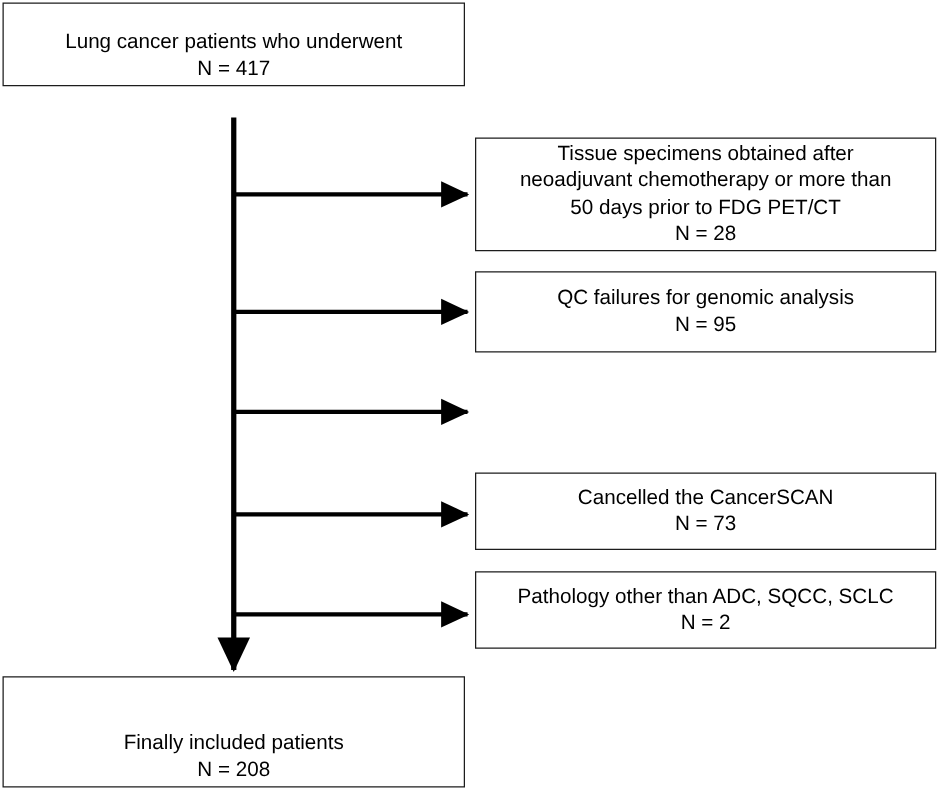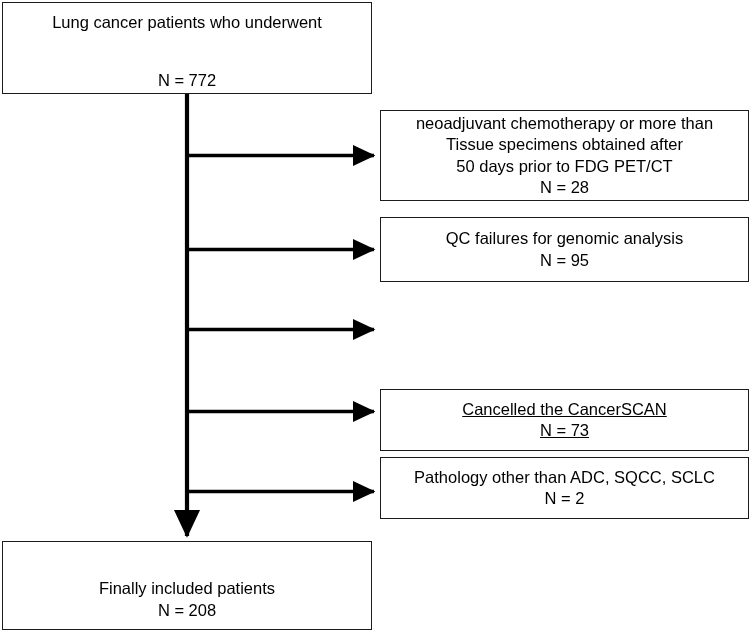--- a/index.html
+++ b/index.html
@@ -44,43 +44,42 @@
   }
   .node-line {
     display: block;
     white-space: nowrap;
   }
   
   #box-enrolled {
     left: 2px;
     top: 2px;
     width: 370px;
-    height: 92px;
-    justify-content: space-between;
+    height: 67px;
+    justify-content: flex-end;
     padding-top: 9px;
-    gap: 15px;
   }
   
   #box-final {
     left: 2px;
     top: 541px;
     width: 370px;
     height: 89px;
-    justify-content: center;
+    justify-content: flex-end;
     padding-top: 30px;
   }
   
   .exclusion-box {
     left: 380px;
     width: 369px;
   }
   #box-excl-0 { top: 110px;  height: 91px; }
   #box-excl-1 { top: 217px;  height: 65px; align-items: center; }
   #box-excl-2 { top: 297px;  height: 62px; }
-  #box-excl-3 { top: 389px;  height: 62px; text-decoration: underline; }
+  #box-excl-3 { top: 378px;  height: 62px; }
   #box-excl-4 { top: 457px;  height: 62px; }
 </style>
 </head>
 <body>
 
 <div id="flow-root">
 
   <svg id="connector-layer" viewBox="0 0 752 633" width="752" height="633" aria-hidden="true">
     <defs>
       <marker id="arrowhead" markerWidth="7" markerHeight="7" refX="6.2" refY="3.5" orient="auto" markerUnits="strokeWidth">
@@ -92,26 +91,26 @@
 
     <line x1="187" y1="155.5" x2="374" y2="155.5" stroke="#000000" stroke-width="3.4" marker-end="url(#arrowhead)"></line>
     <line x1="187" y1="249.5" x2="374" y2="249.5" stroke="#000000" stroke-width="3.4" marker-end="url(#arrowhead)"></line>
     <line x1="187" y1="329.5" x2="374" y2="329.5" stroke="#000000" stroke-width="3.4" marker-end="url(#arrowhead)"></line>
     <line x1="187" y1="411.5" x2="374" y2="411.5" stroke="#000000" stroke-width="3.4" marker-end="url(#arrowhead)"></line>
     <line x1="187" y1="491.5" x2="374" y2="491.5" stroke="#000000" stroke-width="3.4" marker-end="url(#arrowhead)"></line>
   </svg>
 
   <div class="node-box" id="box-enrolled">
     <span class="node-line">Lung cancer patients who underwent</span>
-    <span class="node-line">N = 772</span>
+    <span class="node-line">N = 417</span>
   </div>
 
   <div class="node-box exclusion-box" id="box-excl-0">
+    <span class="node-line">Tissue specimens obtained after</span>
     <span class="node-line">neoadjuvant chemotherapy or more than</span>
-    <span class="node-line">Tissue specimens obtained after</span>
     <span class="node-line">50 days prior to FDG PET/CT</span>
     <span class="node-line">N = 28</span>
   </div>
 
   <div class="node-box exclusion-box" id="box-excl-1">
     <span class="node-line">QC failures for genomic analysis</span>
     <span class="node-line">N = 95</span>
   </div>
 
 

